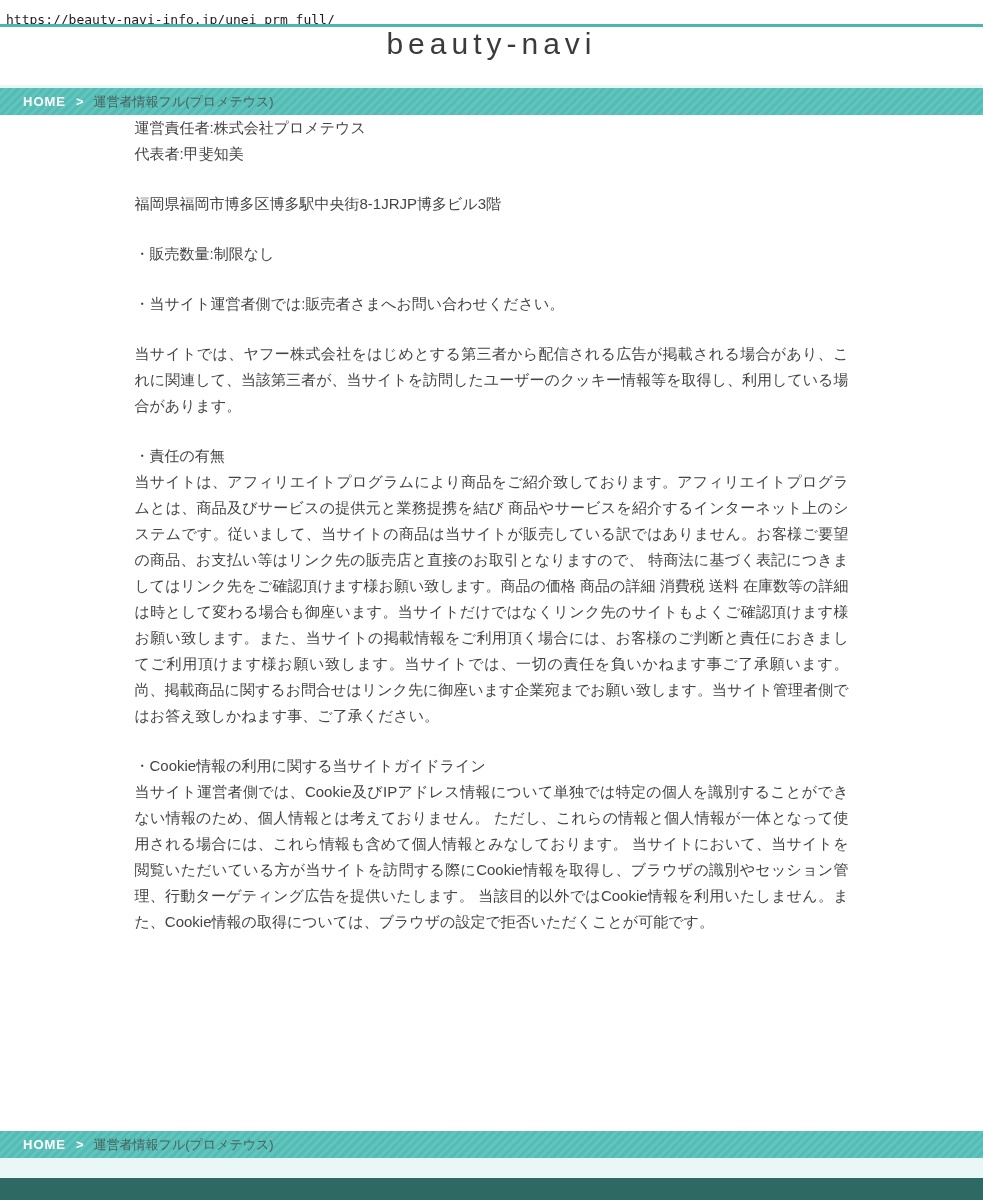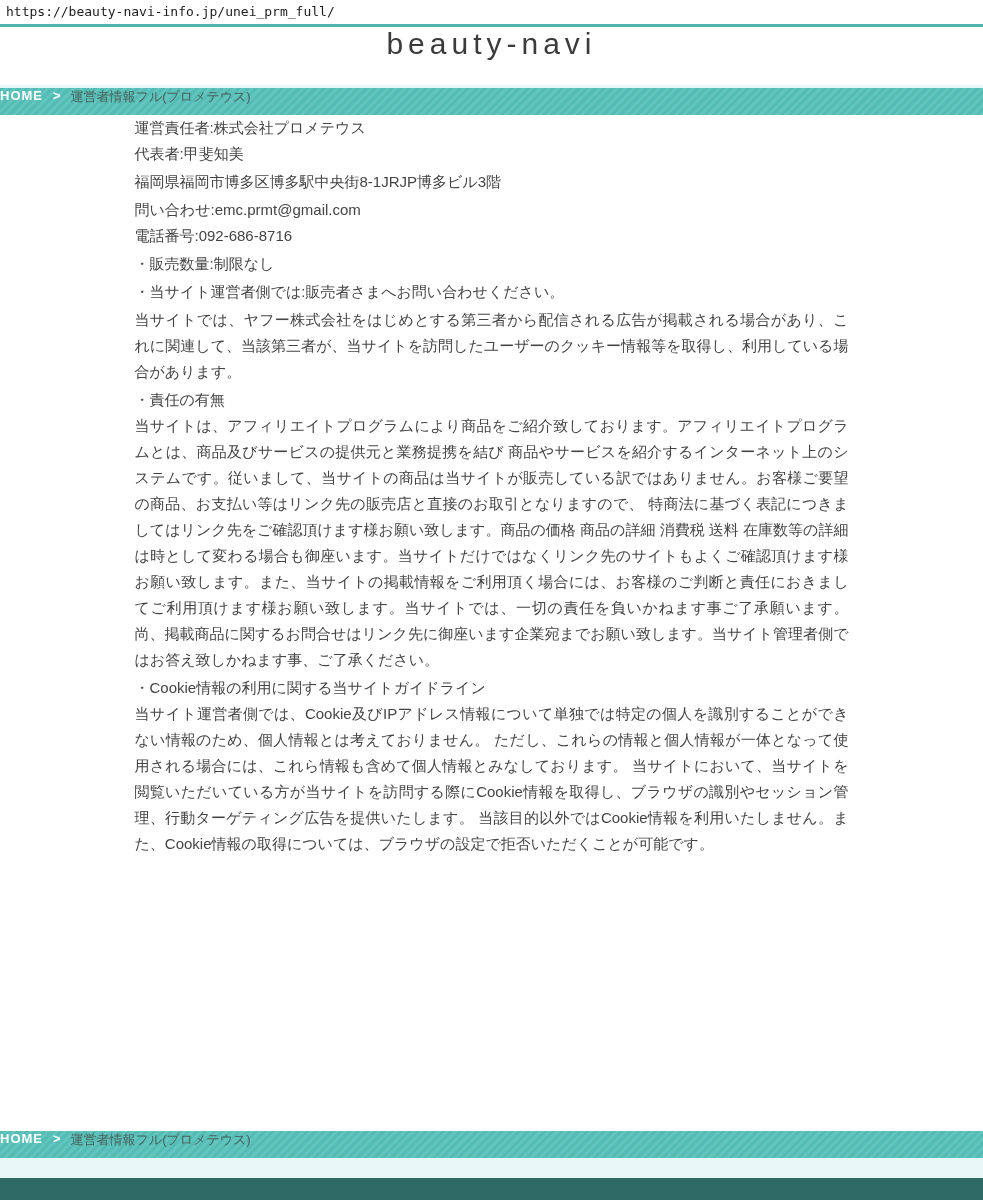--- a/index.html
+++ b/index.html
@@ -13,21 +13,21 @@
     background: #ffffff;
     display: flex;
     flex-direction: column;
     overflow: hidden;
   }
 
   
   .url-bar {
     height: 24px;
     background: #ffffff;
-    padding: 4px 0 0 6px;
+    padding: 12px 0 0 6px;
     font-family: "DejaVu Sans Mono", "Liberation Mono", monospace;
     font-size: 13px;
     color: #1c1c1c;
     white-space: nowrap;
   }
   .teal-divider {
     height: 3px;
     background: #4db6ae;
   }
 
@@ -53,20 +53,22 @@
 
   
   .breadcrumb {
     height: 27px;
     background: repeating-linear-gradient(
       135deg,
       #54bcb4 0px, #54bcb4 3px,
       #61c5bd 3px, #61c5bd 6px
     );
     display: flex;
+    align-items: center;
+    padding-left: 23px;
     font-size: 13px;
   }
   .crumb-home {
     color: #ffffff;
     font-weight: bold;
     letter-spacing: 1px;
     text-decoration: none;
     cursor: pointer;
   }
   .crumb-sep {
@@ -89,21 +91,21 @@
   .content-inner {
     width: 714px;
     margin: 0 auto;
     font-size: 15px;
     line-height: 26px;
     color: #444444;
     text-align: justify;
   }
   .para {
     white-space: pre-line;
-    margin-top: 2px;
+    margin-top: 24px;
   }
   .para:first-child { margin-top: 0; }
 
   
   .footer-light {
     height: 20px;
     background: #e9f8f6;
   }
   .footer-dark {
     height: 22px;
@@ -128,22 +130,20 @@
     <span class="crumb-home">HOME</span>
     <span class="crumb-sep">&gt;</span>
     <span class="crumb-current">運営者情報フル(プロメテウス)</span>
   </div>
 
   <div class="content-area">
     <div class="content-inner">
         <p class="para">運営責任者:株式会社プロメテウス
 代表者:甲斐知美</p>
         <p class="para">福岡県福岡市博多区博多駅中央街8-1JRJP博多ビル3階</p>
-        <p class="para">問い合わせ:emc.prmt@gmail.com
-電話番号:092-686-8716</p>
         <p class="para">・販売数量:制限なし</p>
         <p class="para">・当サイト運営者側では:販売者さまへお問い合わせください。</p>
         <p class="para">当サイトでは、ヤフー株式会社をはじめとする第三者から配信される広告が掲載される場合があり、これに関連して、当該第三者が、当サイトを訪問したユーザーのクッキー情報等を取得し、利用している場合があります。</p>
         <p class="para">・責任の有無
 当サイトは、アフィリエイトプログラムにより商品をご紹介致しております。アフィリエイトプログラムとは、商品及びサービスの提供元と業務提携を結び 商品やサービスを紹介するインターネット上のシステムです。従いまして、当サイトの商品は当サイトが販売している訳ではありません。お客様ご要望の商品、お支払い等はリンク先の販売店と直接のお取引となりますので、 特商法に基づく表記につきましてはリンク先をご確認頂けます様お願い致します。商品の価格 商品の詳細 消費税 送料 在庫数等の詳細は時として変わる場合も御座います。当サイトだけではなくリンク先のサイトもよくご確認頂けます様お願い致します。また、当サイトの掲載情報をご利用頂く場合には、お客様のご判断と責任におきましてご利用頂けます様お願い致します。当サイトでは、一切の責任を負いかねます事ご了承願います。尚、掲載商品に関するお問合せはリンク先に御座います企業宛までお願い致します。当サイト管理者側ではお答え致しかねます事、ご了承ください。</p>
         <p class="para">・Cookie情報の利用に関する当サイトガイドライン
 当サイト運営者側では、Cookie及びIPアドレス情報について単独では特定の個人を識別することができない情報のため、個人情報とは考えておりません。 ただし、これらの情報と個人情報が一体となって使用される場合には、これら情報も含めて個人情報とみなしております。 当サイトにおいて、当サイトを閲覧いただいている方が当サイトを訪問する際にCookie情報を取得し、ブラウザの識別やセッション管理、行動ターゲティング広告を提供いたします。 当該目的以外ではCookie情報を利用いたしません。また、Cookie情報の取得については、ブラウザの設定で拒否いただくことが可能です。</p>
       </div>
   </div>
 

